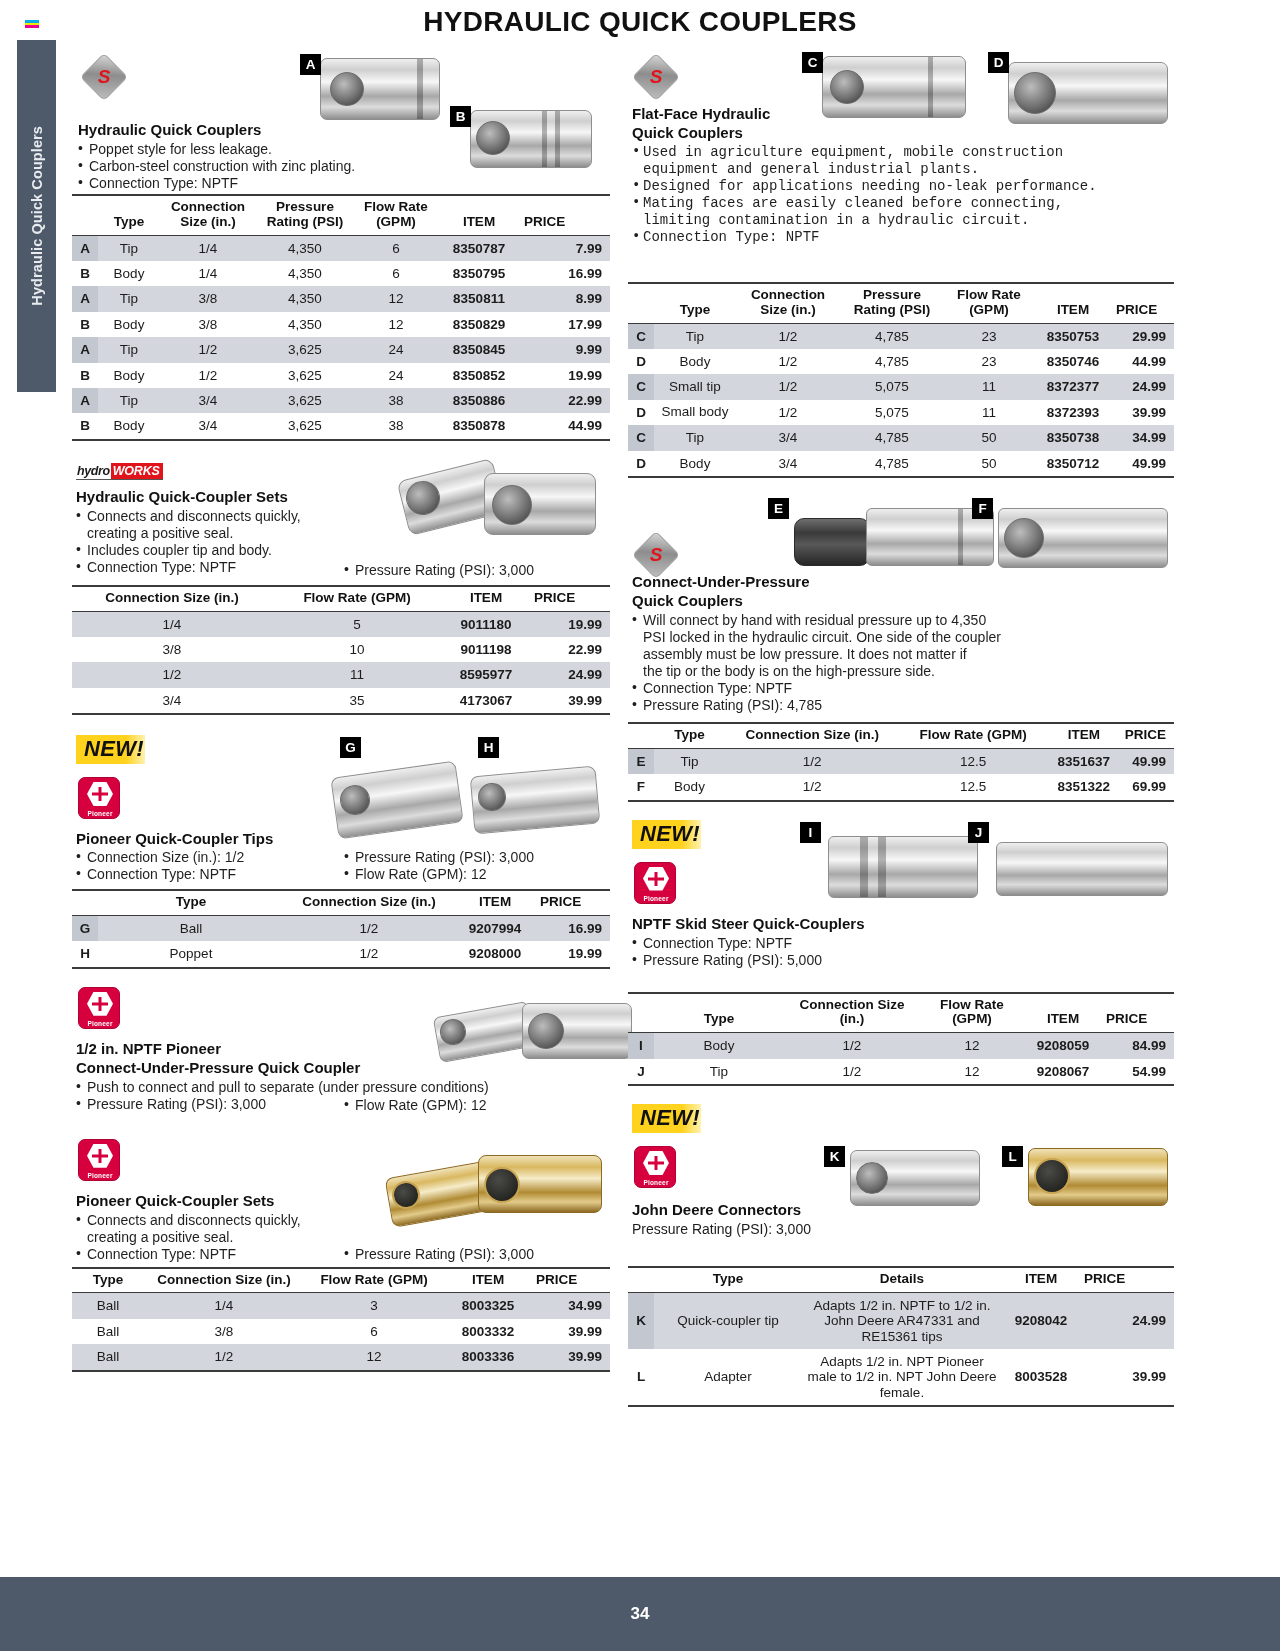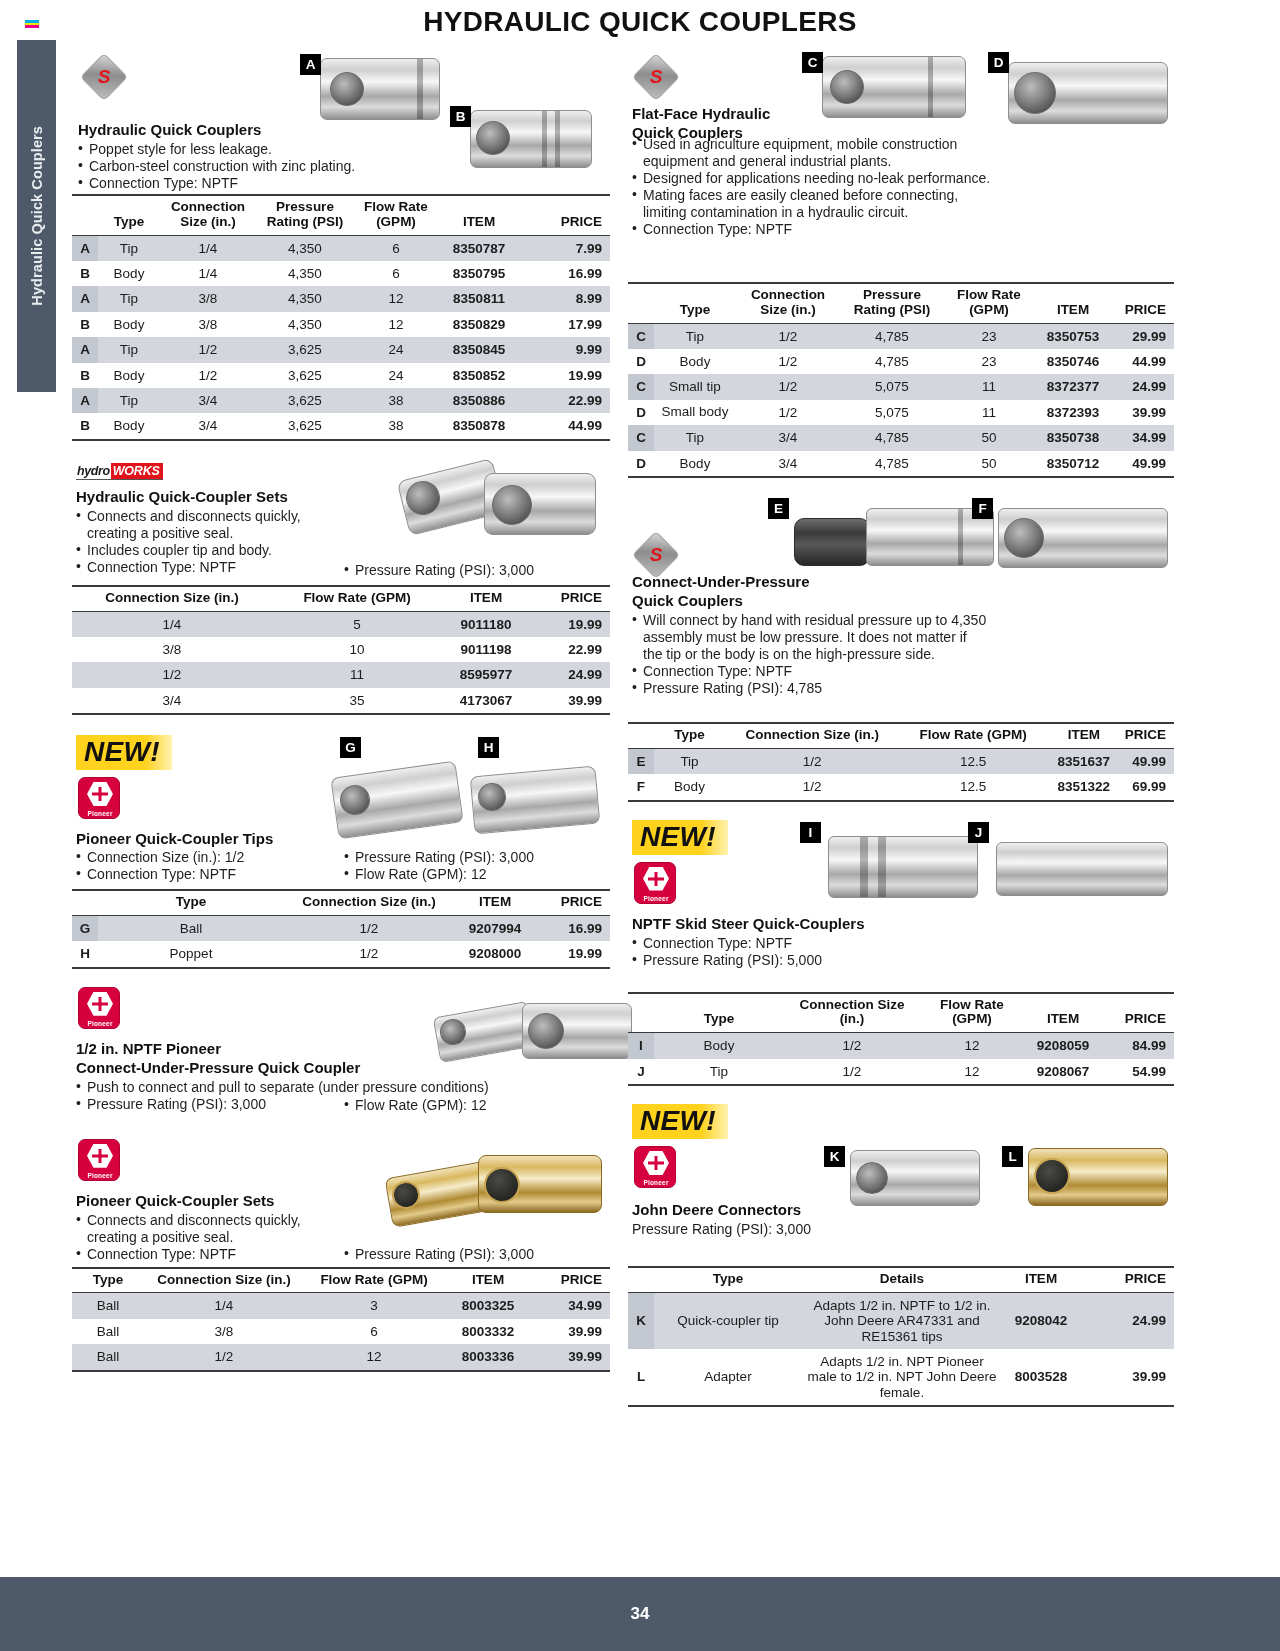--- a/index.html
+++ b/index.html
@@ -89,22 +89,22 @@
     display: inline-flex; align-items: stretch; height: 17px;
     font-size: 12.5px; font-weight: 800; font-style: italic;
     border-bottom: 1.5px solid #555;
   }
   .hydroworks .hw-a { color: #1b1b1b; padding: 1px 1px 0 1px; letter-spacing:-.4px;}
   .hydroworks .hw-b { background: #e2141b; color: #fff; padding: 1px 3px 0 2px; letter-spacing:-.2px;}
 
   .new-badge {
     display: inline-block;
     background: linear-gradient(90deg,#ffd21e 0%, #ffd21e 72%, #fff2b0 100%);
-    color: #111; font-size: 28px; font-weight: 900; font-style: italic;
-    padding: 1px 12px 2px 8px; letter-spacing: .3px;
+    color: #111; font-size: 22px; font-weight: 900; font-style: italic;
+    padding: 1px 1px 2px 8px; letter-spacing: .3px;
   }
 
   
   h2.sec-title {
     font-size: 15px; font-weight: 700; line-height: 1.12;
     color: #111; margin: 2px 0 1px 0;
   }
   ul.bullets { list-style: none; }
   ul.bullets li {
     font-size: 14px; line-height: 1.22; color: #1f1f1f;
@@ -161,21 +161,21 @@
     padding: 4px 4px 5px 4px; line-height: 1.1; text-align: center;
     border-bottom: 1.6px solid #3a3a3a; vertical-align: bottom;
   }
   table.spec tbody td {
     padding: 5px 5px; text-align: center; color: #1c1c1c; line-height: 1.14;
   }
   table.spec tbody tr.alt td { background: #d3d7dd; }
   table.spec tbody tr td.ltr { font-weight: 700; text-align: center; width: 24px; }
   table.spec tbody td.item { font-weight: 700; }
   table.spec tbody td.price { font-weight: 700; text-align: right; padding-right: 8px; }
-  table.spec thead th.price-h { text-align: right; padding-right: 8px; }
+  table.spec thead th.price-h { text-align: left; padding-right: 8px; }
   table.spec { border-bottom: 2.5px solid #3a3a3a; }
 
   
   table.spec tbody tr.alt td.ltr { background: #c3c8d0; }
   .leader {
     font-style: italic; font-size: 14px;
   }
   .dots {
     display: inline-block; vertical-align: bottom;
     border-bottom: 2.5px dotted #333; height: 9px;
@@ -532,21 +532,21 @@
         <div class="letter-tag" style="left:174px;top:8px;">C</div>
         <div class="coupler metal-a" style="left:194px;top:12px;width:144px;height:62px;border-radius:7px;"></div>
         <div class="bore" style="left:202px;top:26px;width:34px;height:34px;"></div>
         <div class="ring" style="left:300px;top:13px;width:5px;height:60px;"></div>
         <div class="letter-tag" style="left:360px;top:8px;">D</div>
         <div class="coupler metal-a" style="left:380px;top:18px;width:160px;height:62px;border-radius:7px;"></div>
         <div class="bore" style="left:386px;top:28px;width:42px;height:42px;"></div>
 
         <h2 class="sec-title" style="position:absolute;left:4px;top:60px;width:240px;">Flat-Face Hydraulic</h2>
         <h2 class="sec-title" style="position:absolute;left:4px;top:79px;width:240px;">Quick Couplers</h2>
-        <ul class="bullets" style="position:absolute;left:4px;top:92px;width:540px;">
+        <ul class="bullets" style="position:absolute;left:4px;top:100px;width:540px;font-family:Liberation Mono, monospace;">
           <li>Used in agriculture equipment, mobile construction</li>
           <li class="cont">equipment and general industrial plants.</li>
           <li>Designed for applications needing no-leak performance.</li>
           <li>Mating faces are easily cleaned before connecting,</li>
           <li class="cont">limiting contamination in a hydraulic circuit.</li>
           <li>Connection Type: NPTF</li>
         </ul>
       </div>
 
       <table class="spec">
@@ -630,20 +630,21 @@
         <div class="coupler metal-a" style="left:238px;top:14px;width:128px;height:58px;border-radius:6px;"></div>
         <div class="ring" style="left:330px;top:15px;width:5px;height:56px;"></div>
         <div class="letter-tag" style="left:344px;top:4px;">F</div>
         <div class="coupler metal-a" style="left:370px;top:14px;width:170px;height:60px;border-radius:6px;"></div>
         <div class="bore" style="left:376px;top:24px;width:40px;height:40px;"></div>
 
         <h2 class="sec-title" style="position:absolute;left:4px;top:78px;width:340px;">Connect-Under-Pressure</h2>
         <h2 class="sec-title" style="position:absolute;left:4px;top:97px;width:340px;">Quick Couplers</h2>
         <ul class="bullets" style="position:absolute;left:4px;top:118px;width:540px;">
           <li>Will connect by hand with residual pressure up to 4,350</li>
+          <li class="cont">PSI locked in the hydraulic circuit. One side of the coupler</li>
           <li class="cont">assembly must be low pressure. It does not matter if</li>
           <li class="cont">the tip or the body is on the high-pressure side.</li>
           <li>Connection Type: NPTF</li>
           <li>Pressure Rating (PSI): 4,785</li>
         </ul>
       </div>
 
       <table class="spec">
         <thead>
           <tr>

